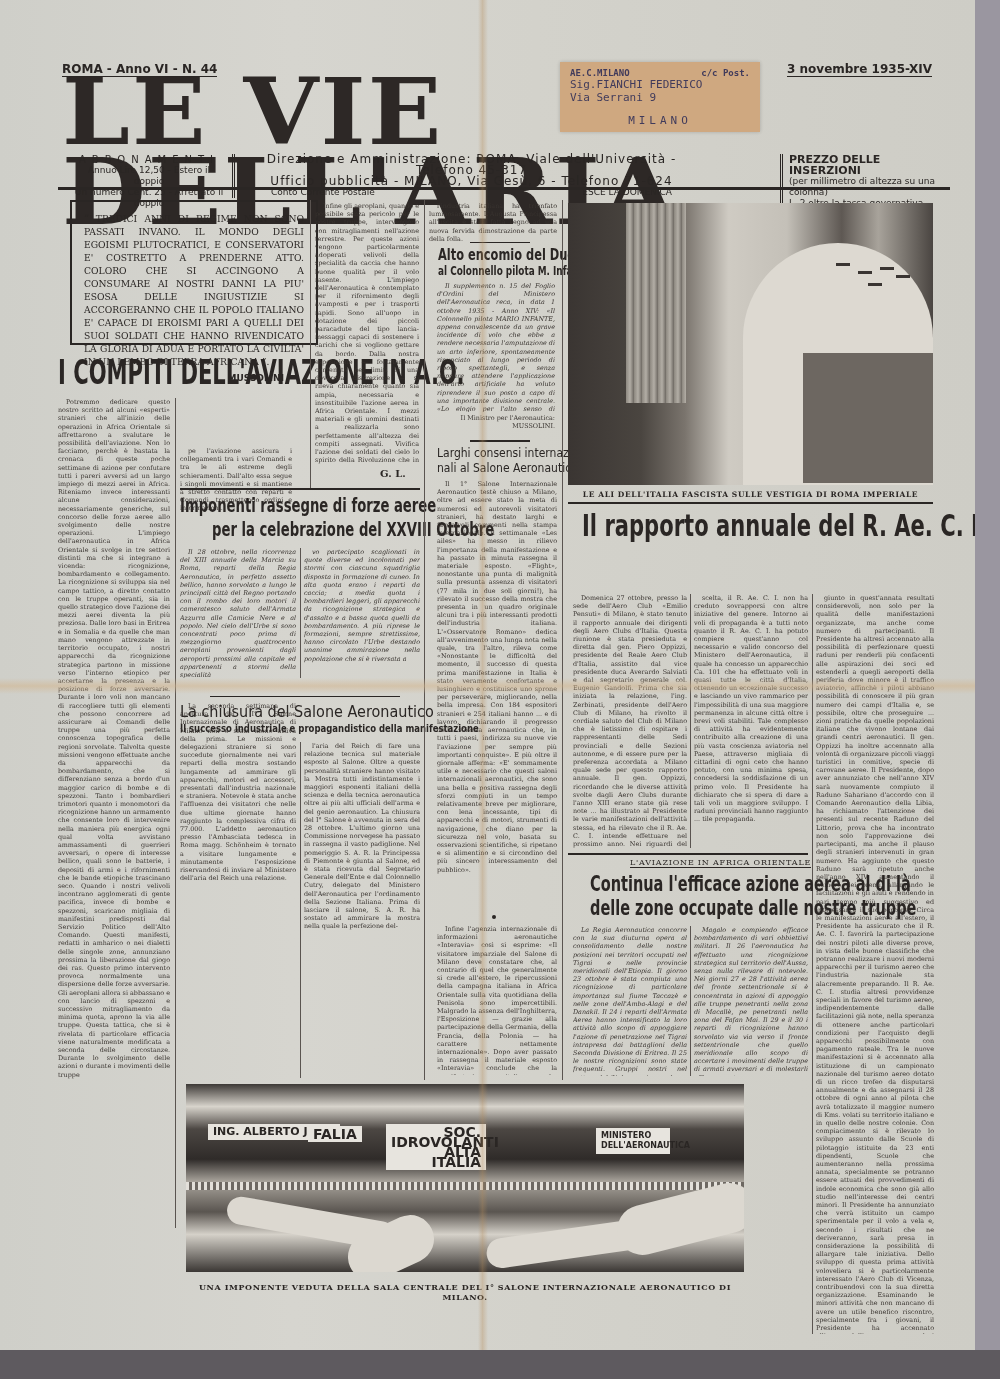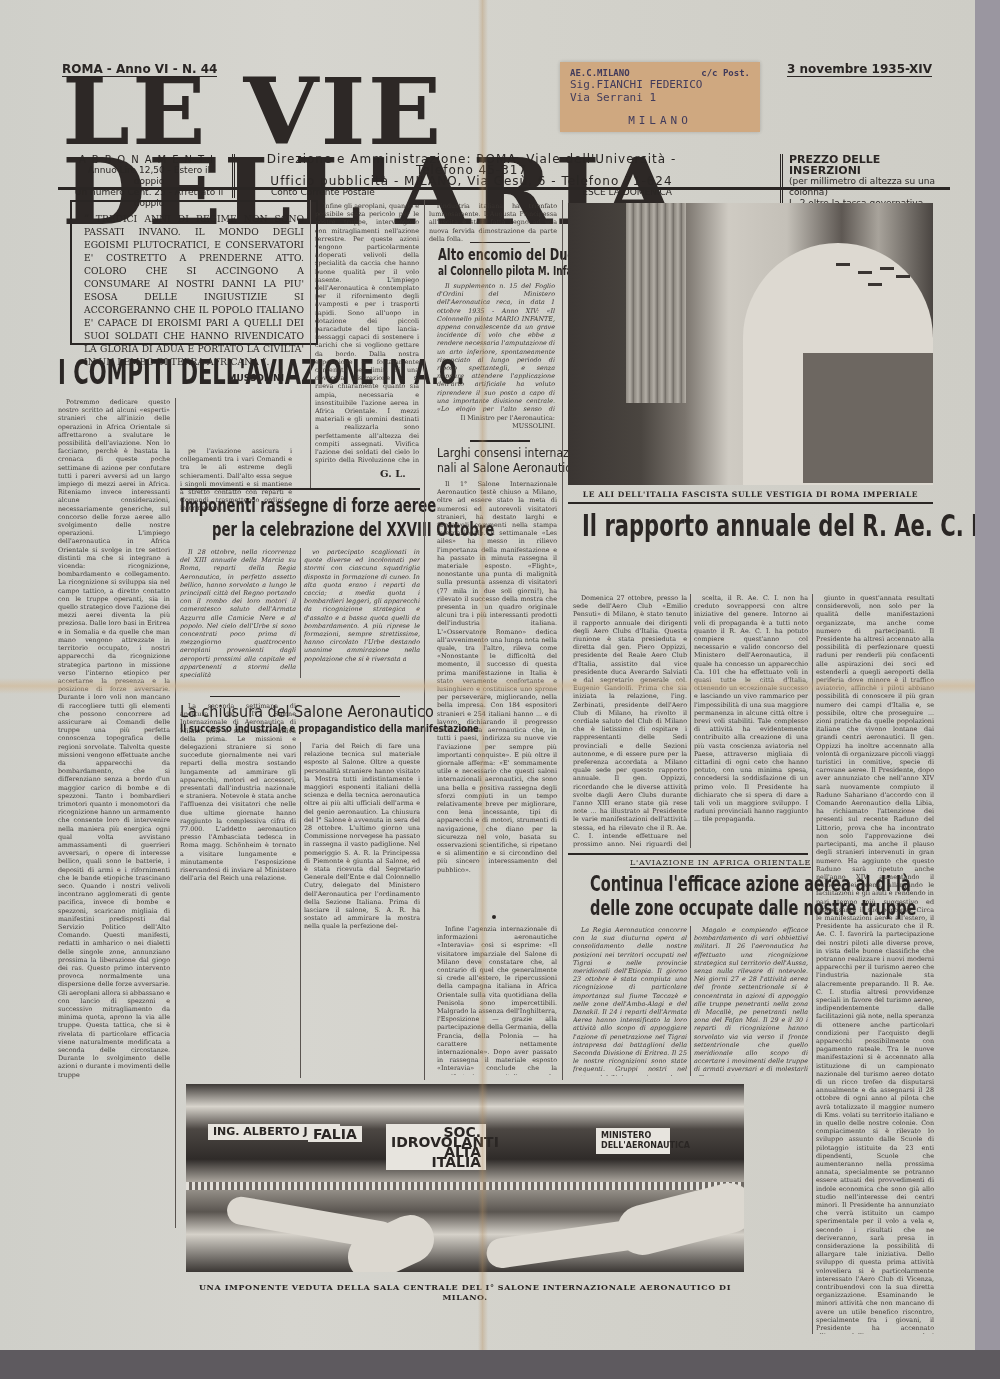--- a/index.html
+++ b/index.html
@@ -103,21 +103,21 @@
   <div class="ms-topline ms-left">ROMA - Anno VI - N. 44</div>
   <div class="ms-topline ms-right">3 novembre 1935-XIV</div>
   <div class="masthead-title">LE VIE DELL'ARIA</div>
 
   <div class="label-sticker">
     <div class="r1">
         <span>AE.C.MILANO</span>
         <span>c/c Post.</span>
       </div>
     <div>Sig.FIANCHI FEDERICO</div>
-    <div>Via Serrani 1</div>
+    <div>Via Serrani 9</div>
     <div class="city">MILANO</div>
   </div>
 
   <div class="ms-sub abbo">
     <div class="h">ABBONAMENTI</div>
     <div>Annuo Lire 12,50 - Estero il doppio</div>
     <div>Un numero Cent. 25 - Arretrato il doppio</div>
   </div>
   <div class="ms-sub dir">
     <div class="h">Direzione e Amministrazione: ROMA, Viale dell'Università - Telefono 45-317</div>

